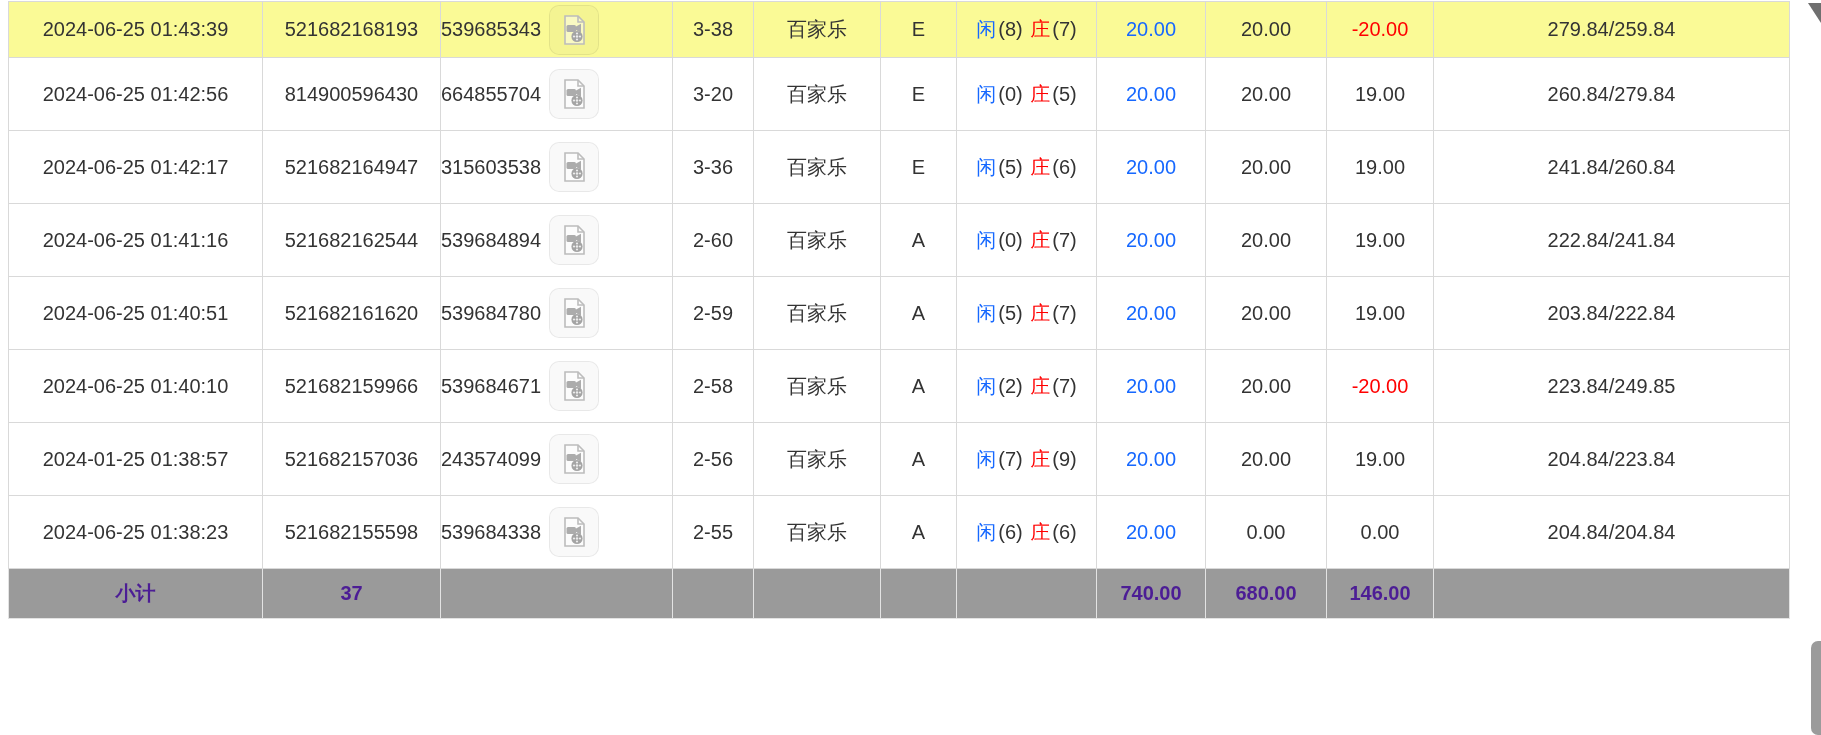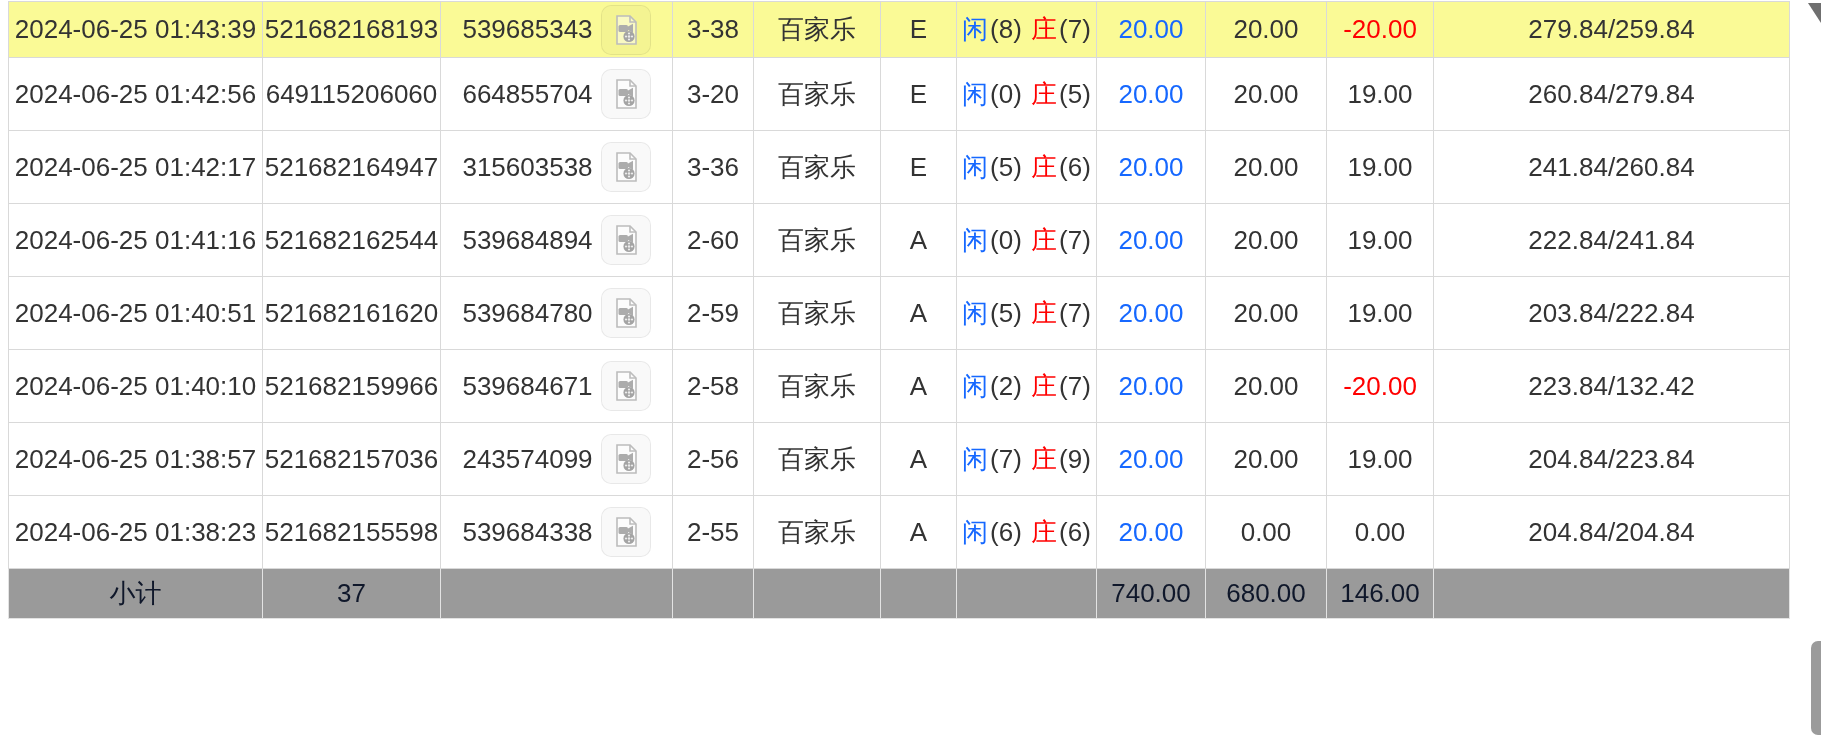--- a/index.html
+++ b/index.html
@@ -1,30 +1,30 @@
 <!DOCTYPE html>
 <html style="--highlight-row: #fafa96; --summary-bg: #9a9a9a; --blue: #1668ff; --red: #ff0000; --text: #333333; --grid-line: #d9d9d9;"><head>
 <meta charset="utf-8">
 <style>
   * { margin:0; padding:0; box-sizing:border-box; }
   body { background:#fff; font-family:"Liberation Sans", sans-serif; }
   .screen { position:relative; width:1821px; height:735px; background:#fff; overflow:hidden;
-            font-size:26px; color:#333; }
+            font-size:20px; color:#333; }
   table.records { position:absolute; left:8px; top:1px; width:1781px;
                   border-collapse:collapse; table-layout:fixed; }
   td { border:1px solid #d9d9d9; text-align:center; vertical-align:middle; padding:0;
        overflow:hidden; white-space:nowrap; }
   tr.data-row { height:73px; background:#fff; }
   tr.data-row:first-child { height:56px; }
   tr.data-row.highlight td { background:var(--highlight-row,#fafa96); }
   tr.summary-row { height:50px; }
-  tr.summary-row td { background:var(--summary-bg,#9a9a9a); color:#0f172a; border-color:#e3e3e3; }
+  tr.summary-row td { background:var(--summary-bg,#9a9a9a); color:#4c1d95; border-color:#e3e3e3;font-weight:bold; }
   .blue { color:var(--blue,#1668ff); }
   .red  { color:var(--red,#ff0000); }
-  .game-wrap { display:flex; align-items:center; justify-content:center; gap:8px; }
+  .game-wrap { display:flex; align-items:center; justify-content:flex-start; gap:8px; }
   .video-btn { width:50px; height:50px; border-radius:10px; flex:0 0 auto;
                border:1px solid rgba(0,0,0,0.07); background:rgba(0,0,0,0.022);
                display:inline-flex; align-items:center; justify-content:center; cursor:pointer; }
   .scroll-arrow { position:absolute; top:3px; right:0; width:13px; height:20px; background:#6f6f6f;
                   clip-path:polygon(100% 0, 100% 100%, 0 0); }
   .scrollbar-thumb { position:absolute; right:0; top:641px; width:10px; height:94px;
                      background:#9b9b9b; border-radius:7px 0 0 7px; }
   .result-cell span { padding:0 1px; }
 </style>
 </head>
@@ -72,21 +72,21 @@
           <td>百家乐</td>
           <td>E</td>
           <td class="result-cell"><span class="blue">闲</span><span>(8)</span> <span class="red">庄</span><span>(7)</span></td>
           <td class="blue">20.00</td>
           <td>20.00</td>
           <td class="red">-20.00</td>
           <td>279.84/259.84</td>
         </tr>
         <tr class="data-row">
           <td>2024-06-25 01:42:56</td>
-          <td>649115206060</td>
+          <td>814900596430</td>
           <td>
             <div class="game-wrap">
               <span>664855704</span>
               <button class="video-btn">
   <svg width="34" height="34" viewBox="0 0 34 34">
     <path d="M8 3 h13 l6 6 v22 h-19 z" fill="#ffffff" fill-opacity="0.45" stroke="#bcbcbc" stroke-width="1.6"></path>
     <path d="M21 3 v6 h6" fill="none" stroke="#bcbcbc" stroke-width="1.6"></path>
     <rect x="9.5" y="12" width="9.5" height="7" rx="1.5" fill="#acacac"></rect>
     <path d="M19 13.5 l5 -2.8 v9 l-5 -2.8 z" fill="#acacac"></path>
     <circle cx="20" cy="23.5" r="5.6" fill="#a4a4a4"></circle>
@@ -223,24 +223,24 @@
 </button>
             </div>
           </td>
           <td>2-58</td>
           <td>百家乐</td>
           <td>A</td>
           <td class="result-cell"><span class="blue">闲</span><span>(2)</span> <span class="red">庄</span><span>(7)</span></td>
           <td class="blue">20.00</td>
           <td>20.00</td>
           <td class="red">-20.00</td>
-          <td>223.84/132.42</td>
-        </tr>
-        <tr class="data-row">
-          <td>2024-06-25 01:38:57</td>
+          <td>223.84/249.85</td>
+        </tr>
+        <tr class="data-row">
+          <td>2024-01-25 01:38:57</td>
           <td>521682157036</td>
           <td>
             <div class="game-wrap">
               <span>243574099</span>
               <button class="video-btn">
   <svg width="34" height="34" viewBox="0 0 34 34">
     <path d="M8 3 h13 l6 6 v22 h-19 z" fill="#ffffff" fill-opacity="0.45" stroke="#bcbcbc" stroke-width="1.6"></path>
     <path d="M21 3 v6 h6" fill="none" stroke="#bcbcbc" stroke-width="1.6"></path>
     <rect x="9.5" y="12" width="9.5" height="7" rx="1.5" fill="#acacac"></rect>
     <path d="M19 13.5 l5 -2.8 v9 l-5 -2.8 z" fill="#acacac"></path>

